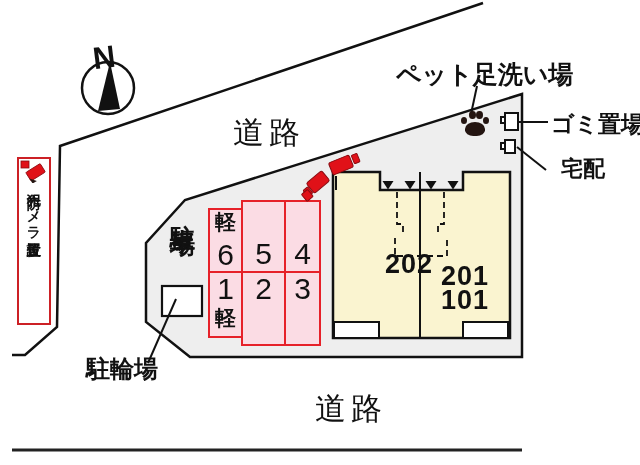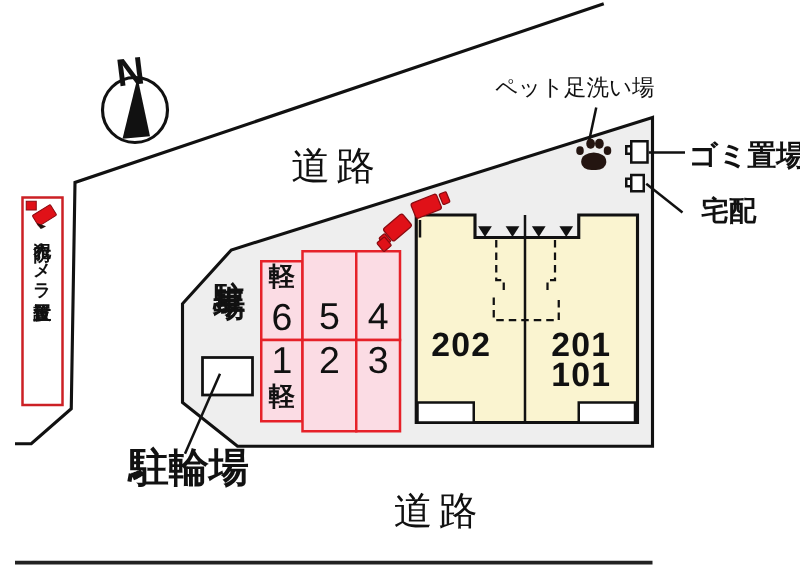--- a/index.html
+++ b/index.html
@@ -109,44 +109,44 @@
       </g>
       <rect x="303" y="191" width="8" height="9" rx="1" transform="rotate(-40 307 195)" fill="#e01118" stroke="#8a0a10" stroke-width="1"></rect>
     </g>
   </svg>
 
   <div id="north-label" class="lbl">N</div>
 
   <div class="lbl road" style="left:233px;top:112px;">道路</div>
   <div class="lbl road" style="left:315px;top:388px;">道路</div>
 
-  <div class="lbl" style="left:396px;top:58px;font-size:18px;font-weight:400;">ペット足洗い場</div>
+  <div class="lbl" style="left:396px;top:58px;font-size:25px;font-weight:700;">ペット足洗い場</div>
   <div class="lbl anno" style="left:551px;top:109px;font-size:23px;">ゴミ置場</div>
   <div class="lbl anno" style="left:561px;top:154px;">宅配</div>
-  <div class="lbl anno" style="left:103px;top:353px;font-size:32px;">駐輪場</div>
+  <div class="lbl anno" style="left:86px;top:353px;font-size:24px;">駐輪場</div>
   <div class="lbl vtext" style="left:167px;top:204px;font-size:25px;font-weight:600;letter-spacing:4px;">駐車場</div>
 
   <div id="paw">
     <div class="p" style="left:0px;top:6px;width:6px;height:7px;"></div>
     <div class="p" style="left:8px;top:0px;width:6.5px;height:8px;"></div>
     <div class="p" style="left:15px;top:0px;width:6.5px;height:8px;"></div>
     <div class="p" style="left:22px;top:6px;width:6px;height:7px;"></div>
     <div class="pad"></div>
   </div>
 
   <div class="cell-kei" style="left:209px;top:211px;width:33px;">軽</div>
   <div class="cell-num" style="left:209px;top:240px;width:33px;">6</div>
   <div class="cell-num" style="left:242px;top:239px;width:43px;">5</div>
   <div class="cell-num" style="left:285px;top:239px;width:35px;">4</div>
   <div class="cell-num" style="left:209px;top:274px;width:33px;">1</div>
   <div class="cell-num" style="left:242px;top:274px;width:43px;">2</div>
   <div class="cell-num" style="left:285px;top:274px;width:35px;">3</div>
   <div class="cell-kei" style="left:209px;top:307px;width:33px;">軽</div>
 
-  <div class="unit" style="left:333px;top:264px;width:72px;">
+  <div class="unit" style="left:333px;top:252px;width:72px;padding-left:40px;">
     <div>202</div>
   </div>
   <div class="unit" style="left:420px;top:264px;width:90px;">
     <div>201</div>
     <div>101</div>
   </div>
 
   <div id="legend-box">
     <svg width="28" height="24" viewBox="0 0 28 24">
       <rect x="1" y="2" width="8" height="7" fill="#e01118" stroke="#8a0a10" stroke-width="0.8"></rect>

